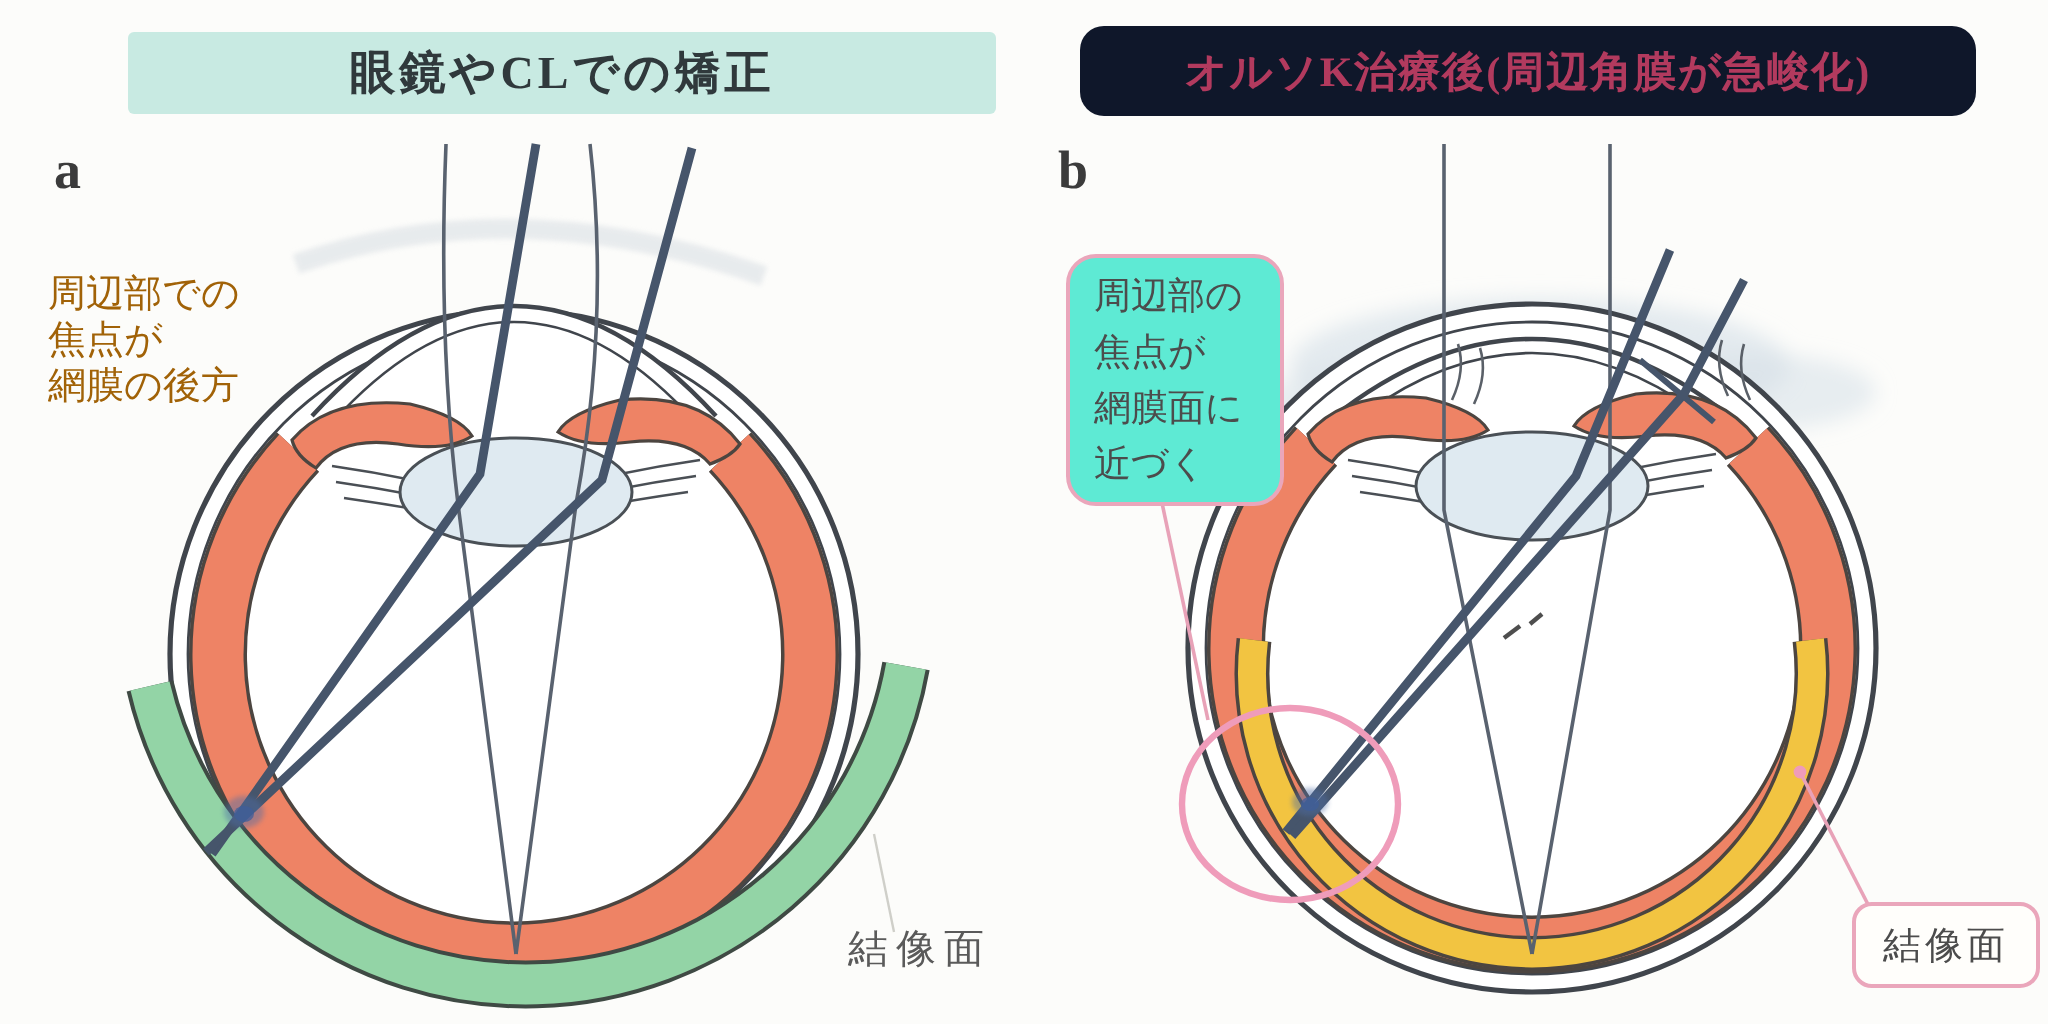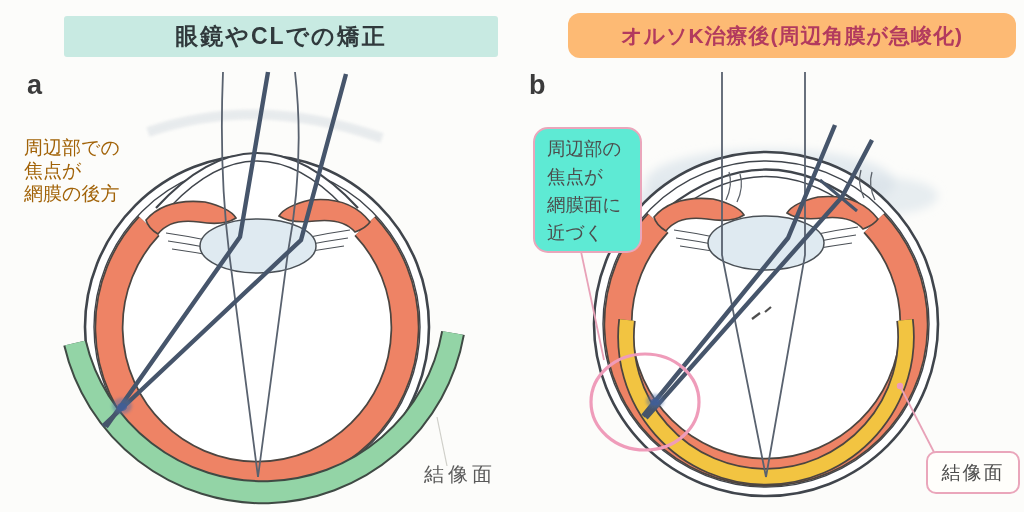--- a/index.html
+++ b/index.html
@@ -1,35 +1,34 @@
 <!DOCTYPE html>
 <html><head>
 <meta charset="utf-8">
 <style>
   html,body{margin:0;padding:0;background:#ffffff;}
   .stage{
     position:relative;width:1024px;height:512px;background:#fcfcfa;
-    font-family:Liberation Sans, sans-serif;overflow:hidden;
+    font-family:Liberation Serif, serif;overflow:hidden;
   }
   .stage svg{position:absolute;left:0;top:0;}
   .label{position:absolute;white-space:pre-line;}
   .title{
     position:absolute;display:flex;align-items:center;justify-content:center;
     font-weight:bold;
   }
   .title-left{
     left:64px;top:16px;width:434px;height:41px;
     background:#c8eae2;color:#30393c;font-size:23px;letter-spacing:2px;
     border-radius:3px;
   }
   .title-right{
     left:540px;top:13px;width:448px;height:45px;
-    background:#fdba74;color:#b23a5e;font-size:21px;letter-spacing:1px;
+    background:#0f172a;color:#b23a5e;font-size:21px;letter-spacing:1px;
     border-radius:12px;
-    margin-left:28px;
   }
   .panel-id{
     position:absolute;font-weight:bold;font-size:27px;color:#3b3b3b;
   }
   .panel-id-a{left:27px;top:70px;}
   .panel-id-b{left:529px;top:70px;}
   .annot-left{
     left:24px;top:136px;font-size:19px;line-height:23px;color:#a16207;
   }
   .bubble{

